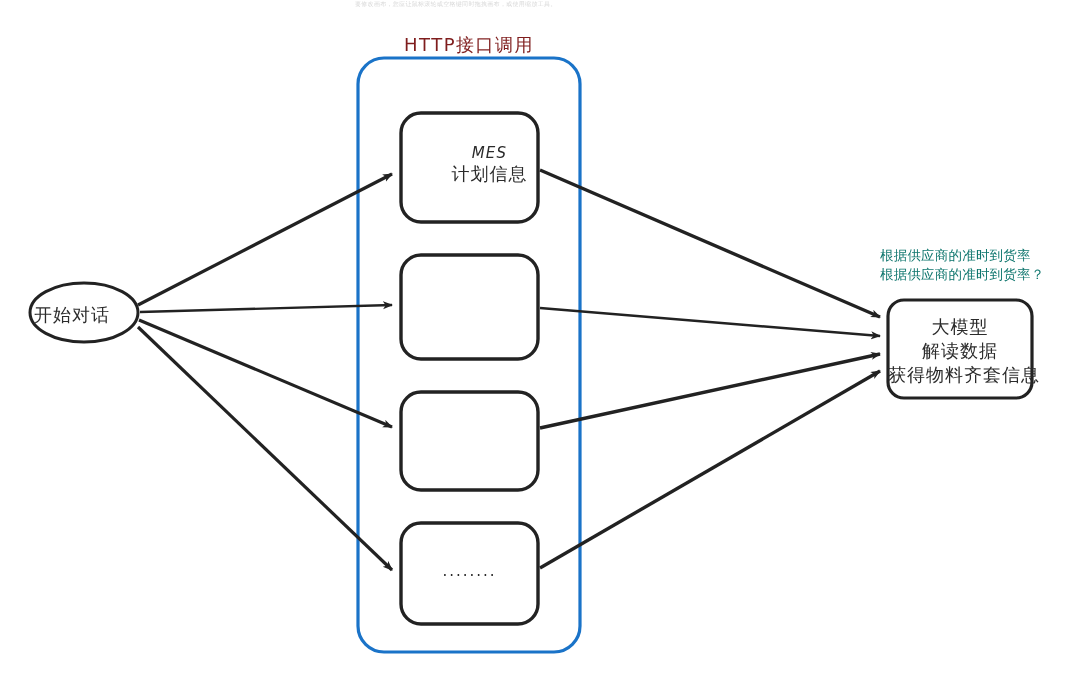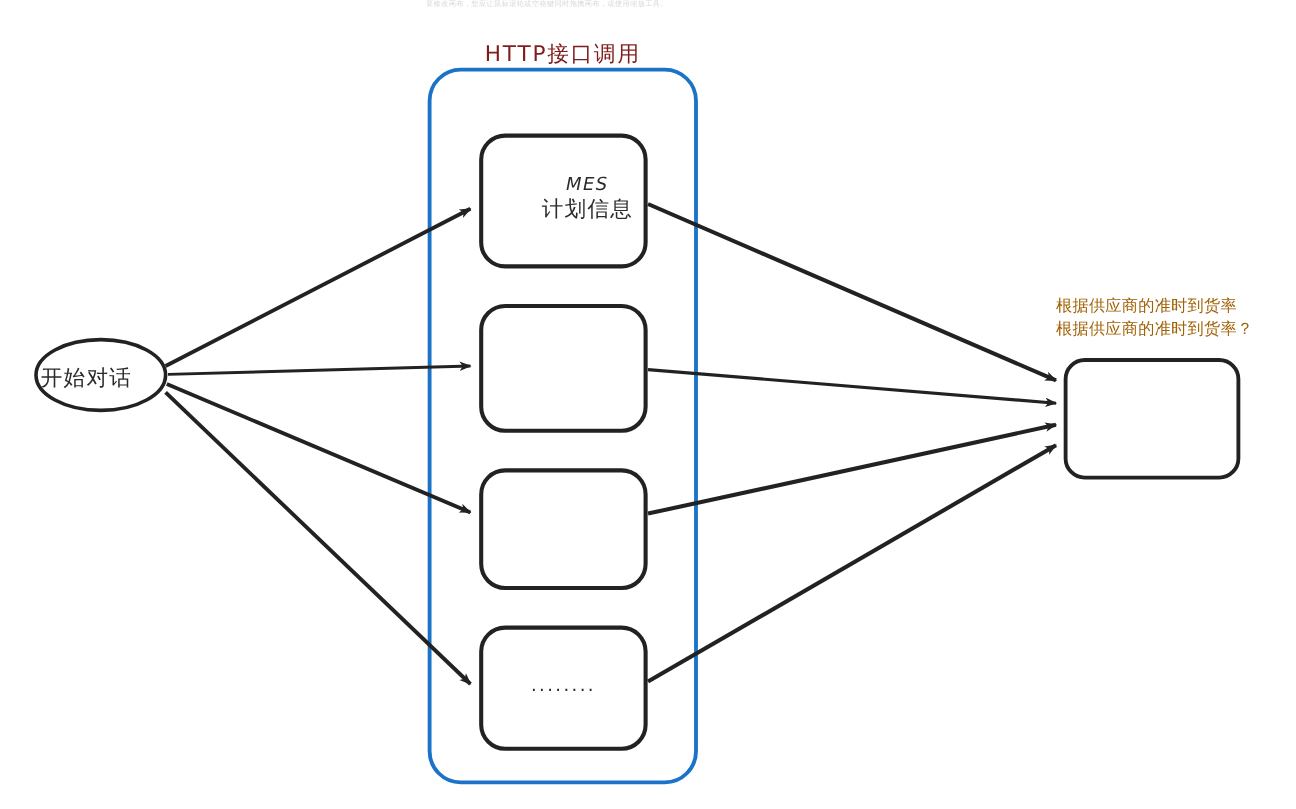--- a/index.html
+++ b/index.html
@@ -66,21 +66,21 @@
     color: #7f1d1d;
     font-family: "DejaVu Sans", "Liberation Sans", sans-serif;
     white-space: nowrap;
   }
   .annotation {
     position: absolute;
     left: 880px;
     top: 246px;
     font-size: 13.5px;
     line-height: 19px;
-    color: #a16207;
+    color: #0f766e;
     font-family: "DejaVu Sans", "Liberation Sans", sans-serif;
     white-space: nowrap;
     letter-spacing: 0.2px;
   }
   .dots {
     font-size: 15px;
     letter-spacing: 2px;
     color: #2b2b2b;
   }
 </style>
@@ -130,19 +130,24 @@
     <span class="label-line latin">MES</span>
     <span class="label-line cjk">计划信息</span>
   </div>
 
 
 
   <div class="node-label" style="left:401px; top:562px; width:137px;">
     <span class="label-line dots">........</span>
   </div>
 
+  <div class="node-label" style="left:888px; top:315px; width:144px;">
+    <span class="label-line cjk">大模型</span>
+    <span class="label-line cjk">解读数据</span>
+    <span class="label-line cjk">获得物料齐套信息</span>
+  </div>
 
   <div class="annotation">
     <span class="label-line">根据供应商的准时到货率</span>
     <span class="label-line">根据供应商的准时到货率？</span>
   </div>
 
 </div>
 
 </body></html>

